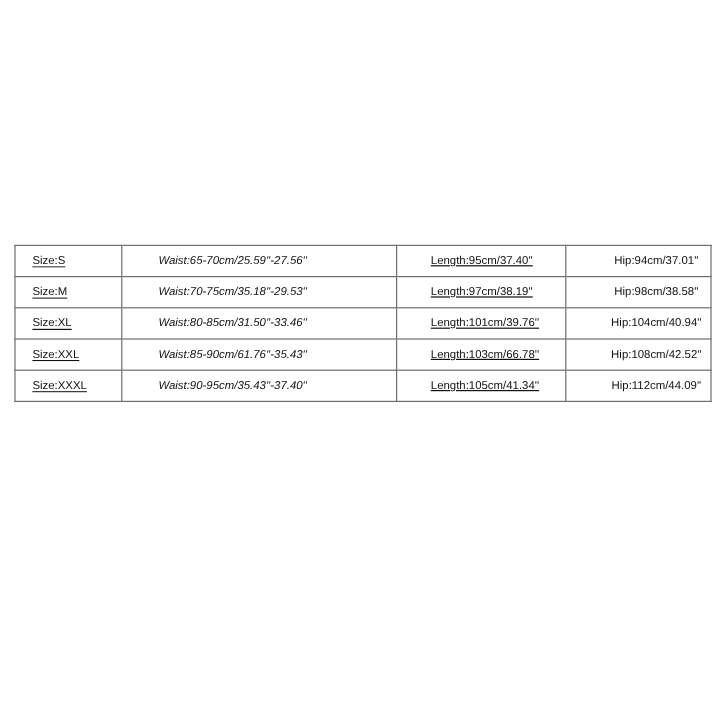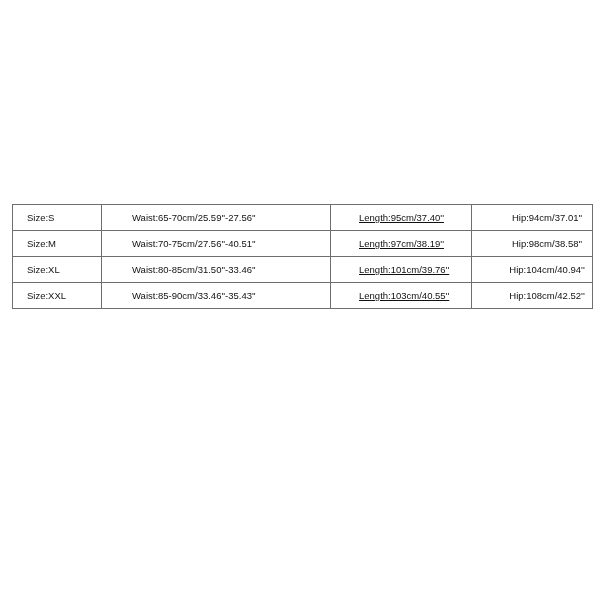--- a/index.html
+++ b/index.html
@@ -60,20 +60,21 @@
     white-space: nowrap;
     overflow: hidden;
   }
   .cell-inner.size {
     padding-left: 14px;
     text-decoration: underline;
     text-underline-offset: 2px;
   }
   .cell-inner.waist {
     padding-left: 30px;
+    font-style: italic;
   }
   .cell-inner.length {
     padding-left: 28px;
     text-decoration: underline;
   }
   .cell-inner.hip {
     padding-left: 30px;
   }
 </style>
 </head>
@@ -95,21 +96,21 @@
           </td>
           <td class="col-hip">
             <div class="cell-inner hip">Hip:94cm/37.01''</div>
           </td>
         </tr>
         <tr>
           <td class="col-size">
             <div class="cell-inner size">Size:M</div>
           </td>
           <td class="col-waist">
-            <div class="cell-inner waist">Waist:70-75cm/27.56''-40.51''</div>
+            <div class="cell-inner waist">Waist:70-75cm/35.18''-29.53''</div>
           </td>
           <td class="col-length">
             <div class="cell-inner length">Length:97cm/38.19''</div>
           </td>
           <td class="col-hip">
             <div class="cell-inner hip">Hip:98cm/38.58''</div>
           </td>
         </tr>
         <tr>
           <td class="col-size">
@@ -123,25 +124,39 @@
           </td>
           <td class="col-hip">
             <div class="cell-inner hip">Hip:104cm/40.94''</div>
           </td>
         </tr>
         <tr>
           <td class="col-size">
             <div class="cell-inner size">Size:XXL</div>
           </td>
           <td class="col-waist">
-            <div class="cell-inner waist">Waist:85-90cm/33.46''-35.43''</div>
+            <div class="cell-inner waist">Waist:85-90cm/61.76''-35.43''</div>
           </td>
           <td class="col-length">
-            <div class="cell-inner length">Length:103cm/40.55''</div>
+            <div class="cell-inner length">Length:103cm/66.78''</div>
           </td>
           <td class="col-hip">
             <div class="cell-inner hip">Hip:108cm/42.52''</div>
+          </td>
+        </tr>
+        <tr>
+          <td class="col-size">
+            <div class="cell-inner size">Size:XXXL</div>
+          </td>
+          <td class="col-waist">
+            <div class="cell-inner waist">Waist:90-95cm/35.43''-37.40''</div>
+          </td>
+          <td class="col-length">
+            <div class="cell-inner length">Length:105cm/41.34''</div>
+          </td>
+          <td class="col-hip">
+            <div class="cell-inner hip">Hip:112cm/44.09''</div>
           </td>
         </tr>
       </tbody>
     </table>
   </div>
 </div>
 
 </body></html>

